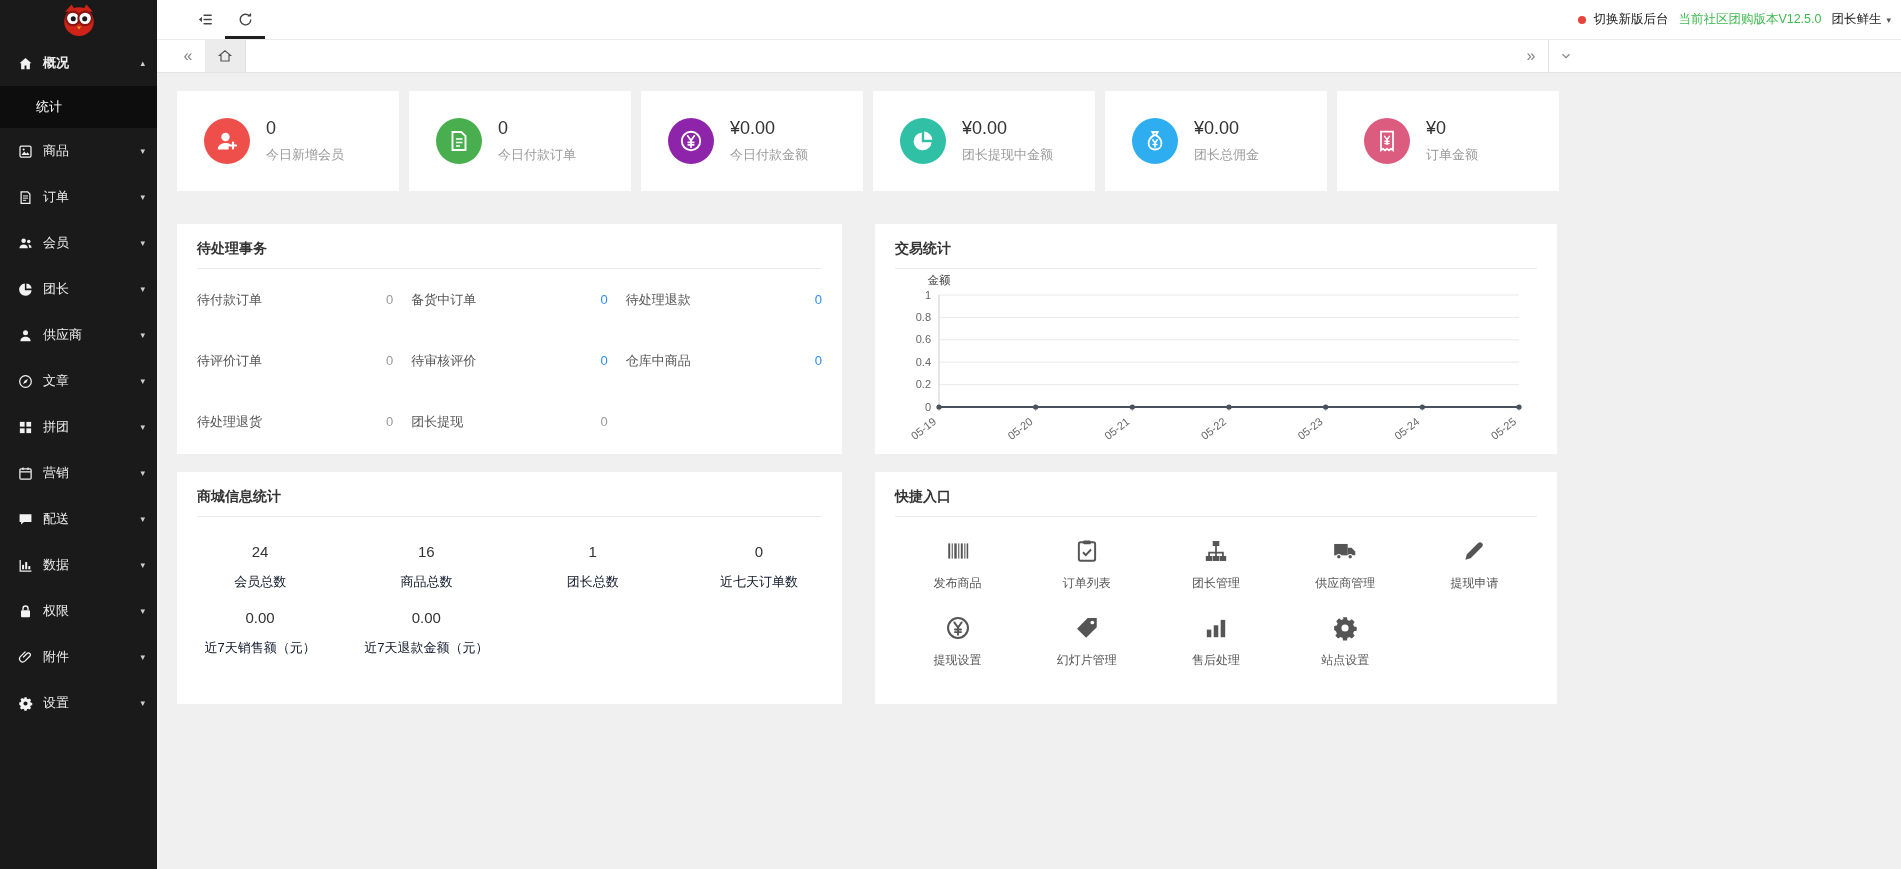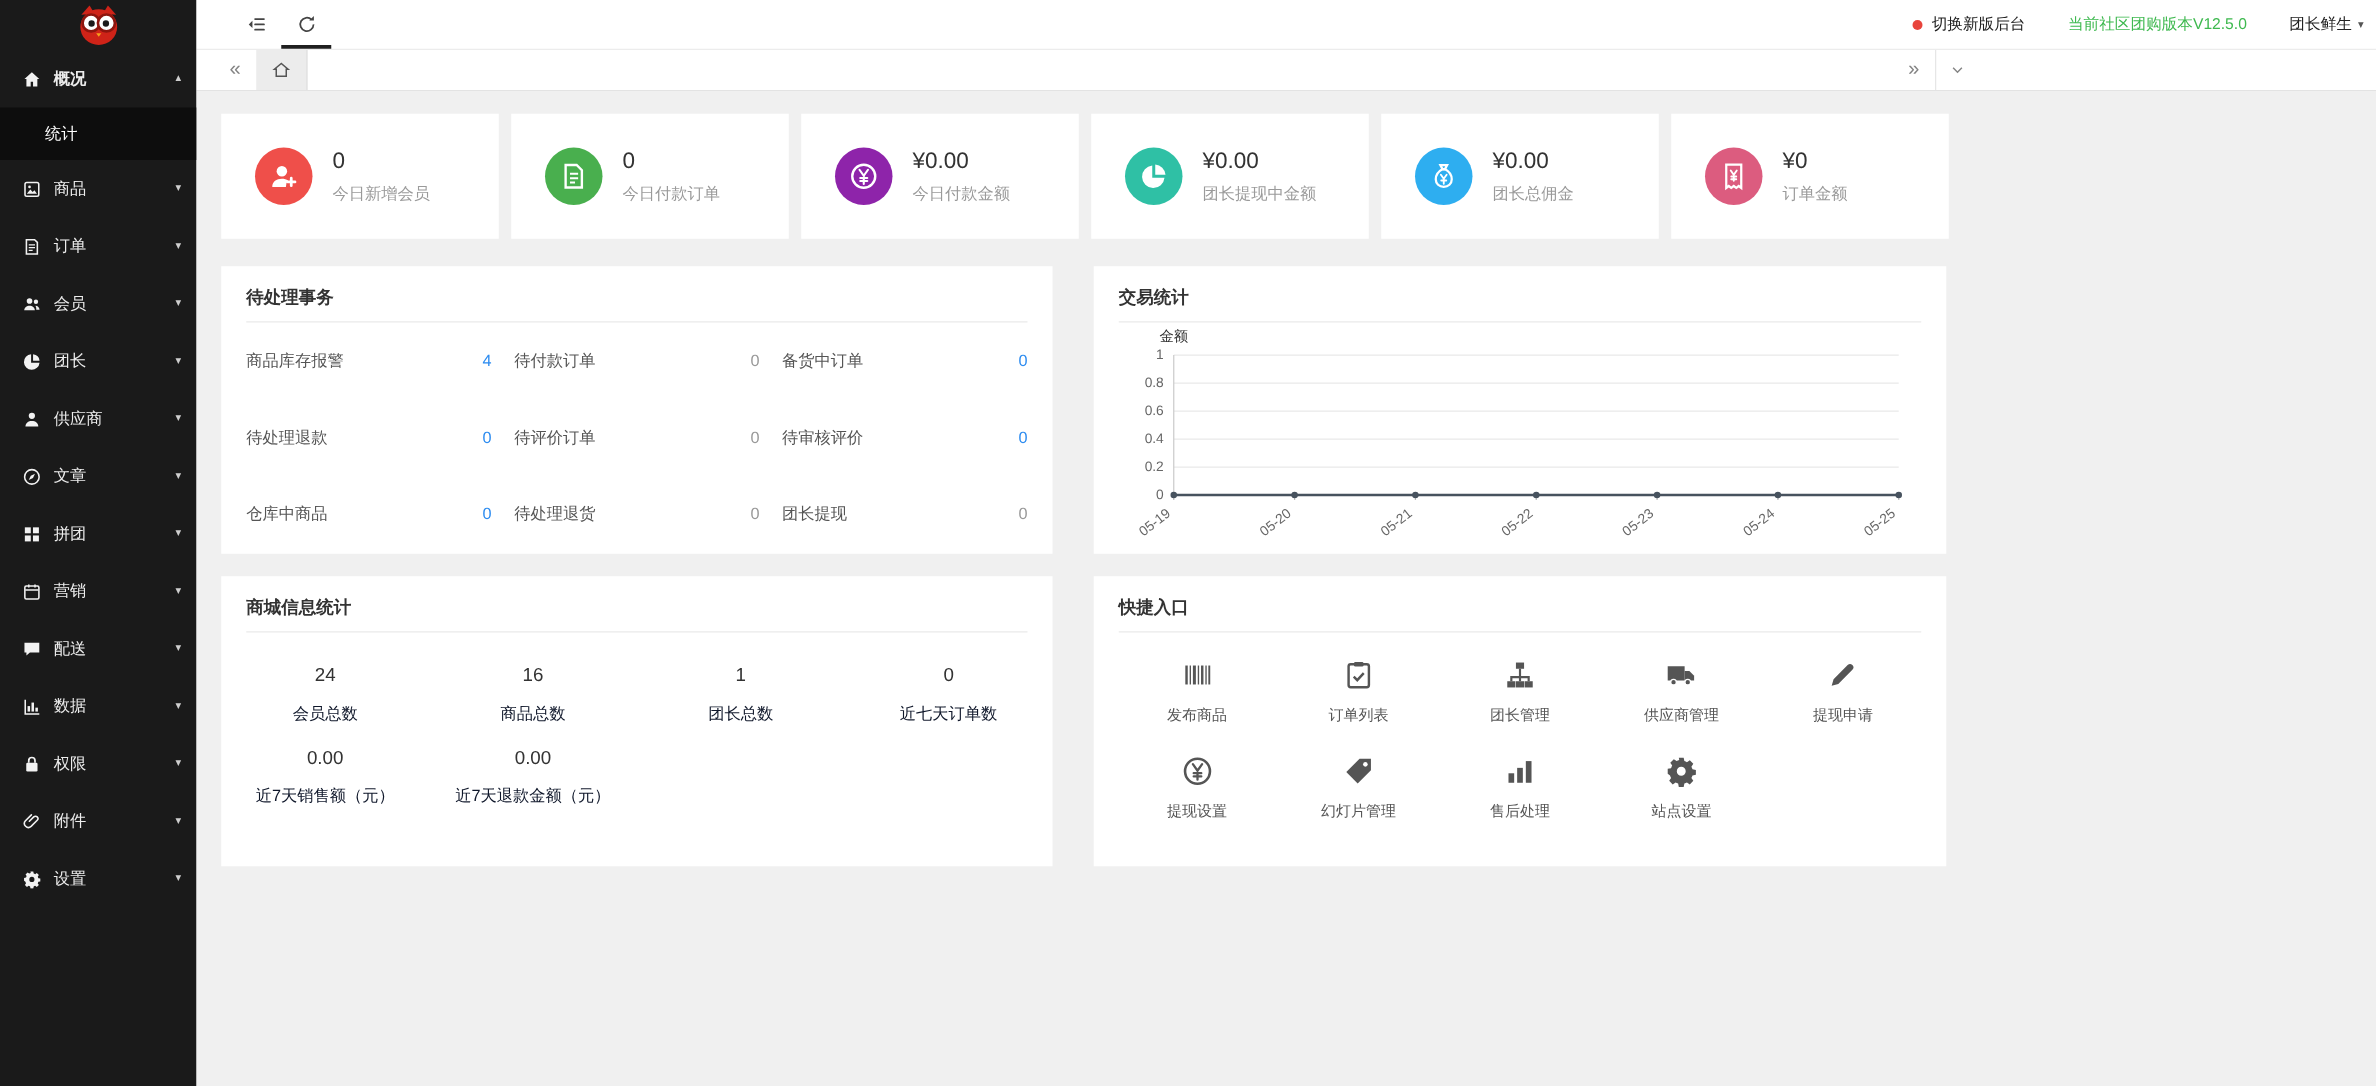--- a/index.html
+++ b/index.html
@@ -17,21 +17,21 @@
   .s-ico{width:16px;height:16px;margin-right:10px;display:inline-flex;align-items:center;justify-content:center;color:#f2f2f2;}
   .s-ico svg{width:15px;height:15px;}
   .s-caret{margin-left:auto;font-size:9px;color:#cfcfcf;font-family:"DejaVu Sans",sans-serif;}
   .side-sub{height:42px;line-height:42px;padding-left:36px;color:#fff;background:#0d0d0d;cursor:pointer;}
   
   .topbar{position:absolute;left:157px;top:0;right:0;height:40px;background:#fff;display:flex;align-items:center;border-bottom:1px solid #ececec;box-sizing:border-box;z-index:4;}
   .tb-icon{width:40px;height:39px;display:flex;align-items:center;justify-content:center;color:#444;cursor:pointer;box-sizing:border-box;}
   .tb-icon svg{width:17px;height:17px;}
   .tb-icon.first{margin-left:28px;}
   .tb-icon.active-tool{border-bottom:3px solid #1f1f1f;padding-top:3px;}
-  .top-right{margin-left:auto;display:flex;align-items:flex-end;gap:34px;padding-right:10px;font-size:12.5px;white-space:nowrap;}
+  .top-right{margin-left:auto;display:flex;align-items:flex-end;gap:10px;padding-right:10px;font-size:12.5px;white-space:nowrap;}
   .dot{width:8px;height:8px;border-radius:50%;background:#e8443c;display:inline-block;margin-right:7px;flex:none;}
   .switch{display:flex;align-items:center;color:#222;cursor:pointer;}
   .version{color:#3eb94f;cursor:pointer;}
   .user{color:#222;cursor:pointer;display:flex;align-items:center;}
   .user .s-caret{margin-left:5px;color:#555;}
   
   .tabbar{position:absolute;left:157px;top:40px;right:0;height:33px;background:#fff;border-bottom:1px solid #e3e3e3;display:flex;align-items:center;box-sizing:border-box;z-index:3;}
   .tab-ctl{width:34px;height:32px;display:flex;align-items:center;justify-content:center;color:#848484;font-size:15px;cursor:pointer;}
   .tab-ctl.first{margin-left:14px;}
   .tab-ctl svg{width:14px;height:14px;}
@@ -41,21 +41,21 @@
   .tab-right .down{border-left:1px solid #e6e6e6;}
   
   .main{position:absolute;left:157px;top:73px;right:0;bottom:0;background:#f0f0f0;padding:18px 0 0 20px;box-sizing:border-box;}
   .cards{display:flex;gap:10px;}
   .card{width:222px;height:100px;background:#fff;display:flex;align-items:center;flex:none;}
   .card-ico{width:46px;height:46px;border-radius:50%;margin-left:27px;display:flex;align-items:center;justify-content:center;color:#fff;flex:none;}
   .card-ico svg{width:24px;height:24px;}
   .card-txt{margin-left:16px;}
   .card-val{font-size:18px;color:#333;}
   .card-lab{font-size:13px;color:#9a9a9a;margin-top:7px;}
-  .row{display:flex;gap:33px;margin-top:22px;}
+  .row{display:flex;gap:33px;margin-top:33px;}
   .row.r3{margin-top:18px;}
   .panel{background:#fff;box-sizing:border-box;}
   .p-pending,.p-mall{width:665px;}
   .p-chart,.p-quick{width:682px;}
   .p-pending,.p-chart{height:230px;}
   .p-mall,.p-quick{height:232px;}
   .p-title{margin:0 20px;height:44px;line-height:48px;font-size:14px;font-weight:bold;color:#333;border-bottom:1px solid #eaeaea;}
   .pending-grid{display:grid;grid-template-columns:1fr 1fr 1fr;padding:0 20px;column-gap:18px;}
   .pend-item{height:61px;display:flex;align-items:center;justify-content:space-between;color:#555;}
   .pend-val{font-size:13px;cursor:pointer;}
@@ -359,24 +359,20 @@
           <div class="card-val">¥0</div>
           <div class="card-lab">订单金额</div>
         </span>
       </div>
     </div>
 
   <div class="row">
     <section class="panel p-pending">
       <h3 class="p-title">待处理事务</h3>
       <div class="pending-grid" id="pending-grid">
-          <div class="pend-item">
-            <span>商品库存报警</span>
-            <span class="pend-val blue">4</span>
-          </div>
           <div class="pend-item">
             <span>待付款订单</span>
             <span class="pend-val gray">0</span>
           </div>
           <div class="pend-item">
             <span>备货中订单</span>
             <span class="pend-val blue">0</span>
           </div>
           <div class="pend-item">
             <span>待处理退款</span>

